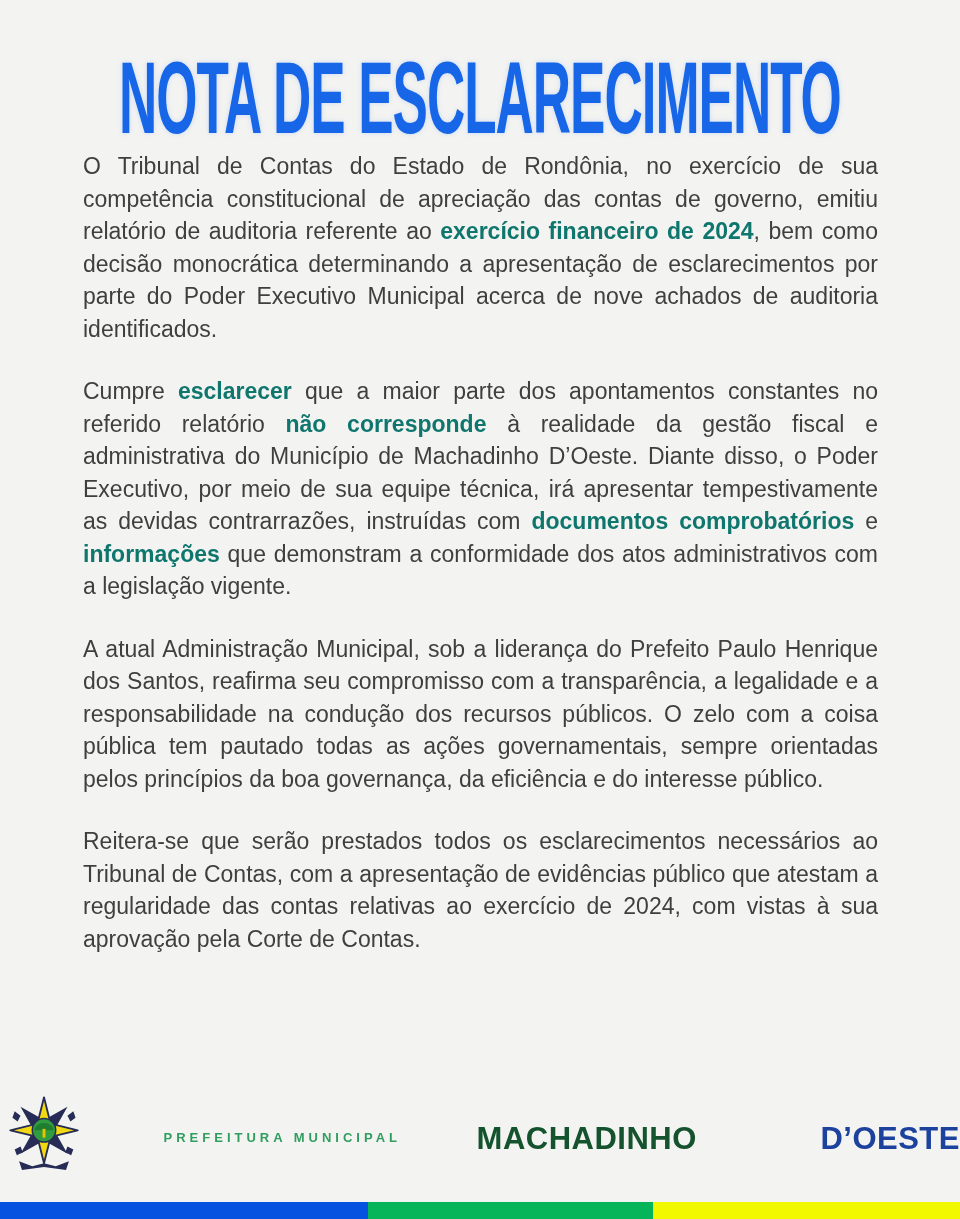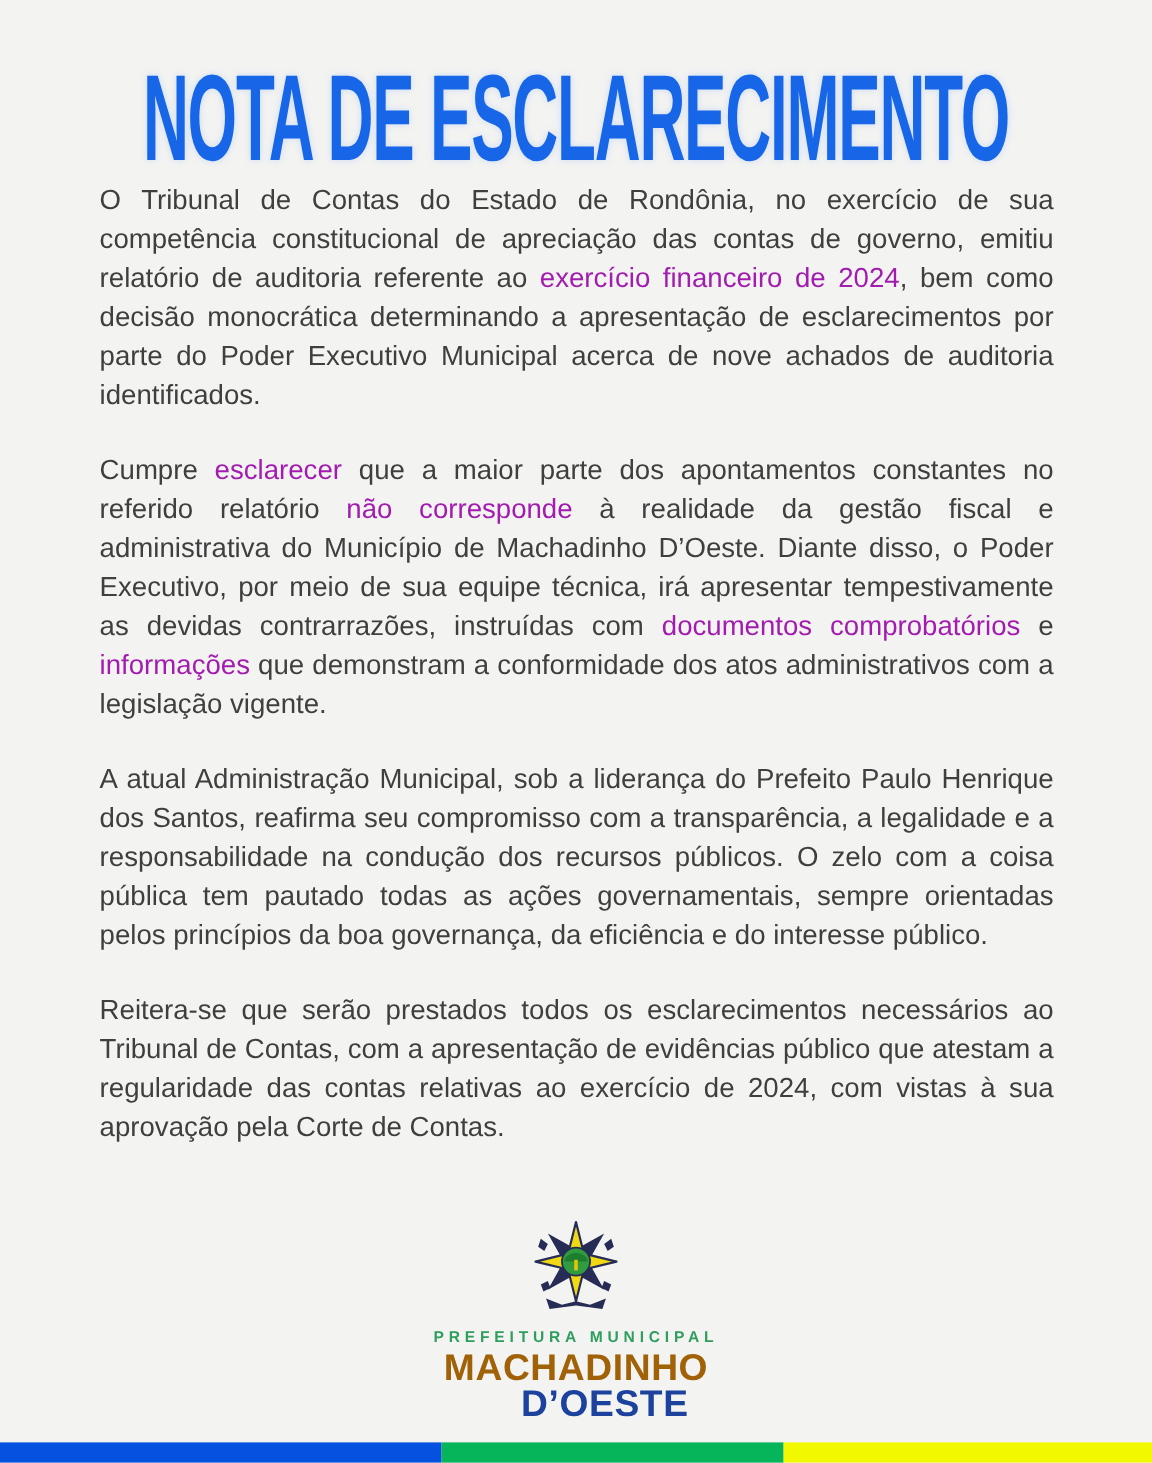--- a/index.html
+++ b/index.html
@@ -24,26 +24,26 @@
     text-shadow:0 0 8px rgba(130,175,255,.35);
   }
 
   
   .note-body{
     position:absolute;top:150px;left:83px;width:795px;
     font-size:23px;line-height:32.5px;color:#3f3f3f;
     text-align:justify;
   }
   .note-body p{margin:0 0 30px 0;}
-  .note-body .bold{font-weight:400;color:#a21caf;}
+  .note-body .bold{font-weight:700;color:#0f766e;}
 
   
   .footer{
     position:absolute;left:0;bottom:34px;width:960px;
-    display:flex;flex-direction:column;align-items:center;justify-content:space-between;
+    display:flex;flex-direction:row;align-items:center;justify-content:space-between;
   }
   .crest{width:88px;height:82px;margin-bottom:10px;}
   .org-top{
     font-size:13px;font-weight:700;letter-spacing:4px;
     color:#2f9e5f;margin-bottom:4px;
   }
   .org-name{
     font-size:31px;font-weight:800;letter-spacing:0.5px;
     color:#1c429e;line-height:30px;text-align:center;
   }
@@ -85,21 +85,21 @@
       <path d="M20,76 l8,-4 3,8 -8,4 z" fill="#262c55"></path>
       <path d="M100,76 l-8,-4 -3,8 8,4 z" fill="#262c55"></path>
 
       <circle cx="60" cy="50" r="16" fill="#2f9c3f" stroke="#262c55" stroke-width="2"></circle>
       <path d="M47,50 A13,10 0 0 1 73,50 Z" fill="#1e7d2f"></path>
       <rect x="58" y="48" width="4" height="12" fill="#e8c400"></rect>
 
       <path d="M26,92 L44,99 L60,95 L76,99 L94,92 L90,104 L60,100 L30,104 Z" fill="#262c55"></path>
     </svg>
     <div class="org-top" style="color: rgb(47, 158, 95);">PREFEITURA MUNICIPAL</div>
-    <div class="org-name" style="color: #a16207;">MACHADINHO</div>
+    <div class="org-name" style="color: #14532d;">MACHADINHO</div>
     <div class="org-name" style="color: rgb(28, 66, 158); margin-left: 48px;">D’OESTE</div>
   </div>
 
   <div class="stripe">
     <div class="seg-blue" style="background-color: rgb(5, 81, 224);"></div>
     <div class="seg-green" style="background-color: rgb(6, 180, 90);"></div>
     <div class="seg-yellow" style="background-color: rgb(242, 248, 0);"></div>
   </div>
 
 </div>

